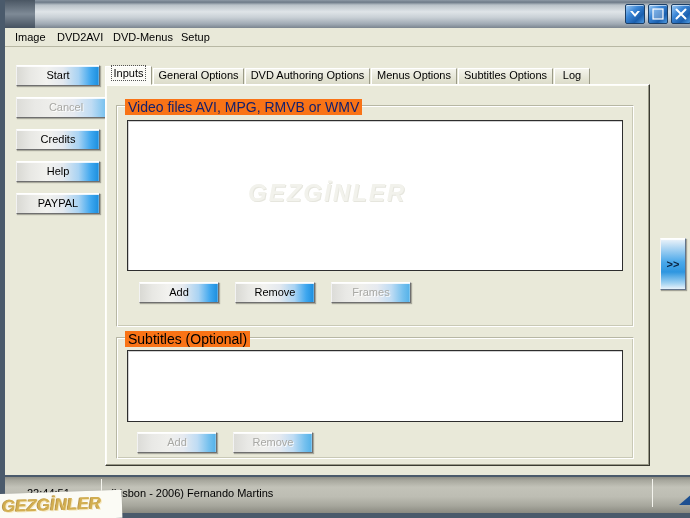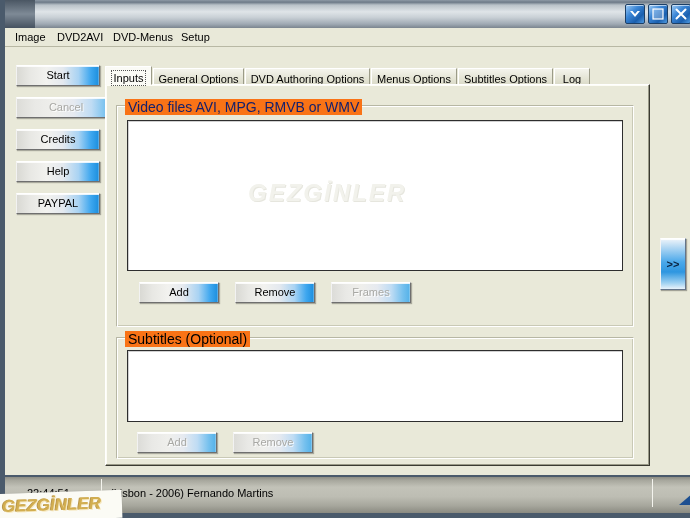--- a/index.html
+++ b/index.html
@@ -158,21 +158,21 @@
     height: 17px;
     box-sizing: border-box;
     background: linear-gradient(180deg, #f4f4ec 0%, #e4e4d4 60%, #dadac8 100%);
     border: 1px solid #9b9b88;
     border-bottom: none;
     border-top-color: #ffffff;
     border-left-color: #ffffff;
     font-size: 11px;
     color: #000;
     display: flex;
-    align-items: flex-end;
+    align-items: flex-start;
     justify-content: center;
     padding: 0 5px;
     cursor: pointer;
     white-space: nowrap;
     user-select: none;
   }
   .tab.active {
     top: 0;
     height: 19px;
     z-index: 5;

